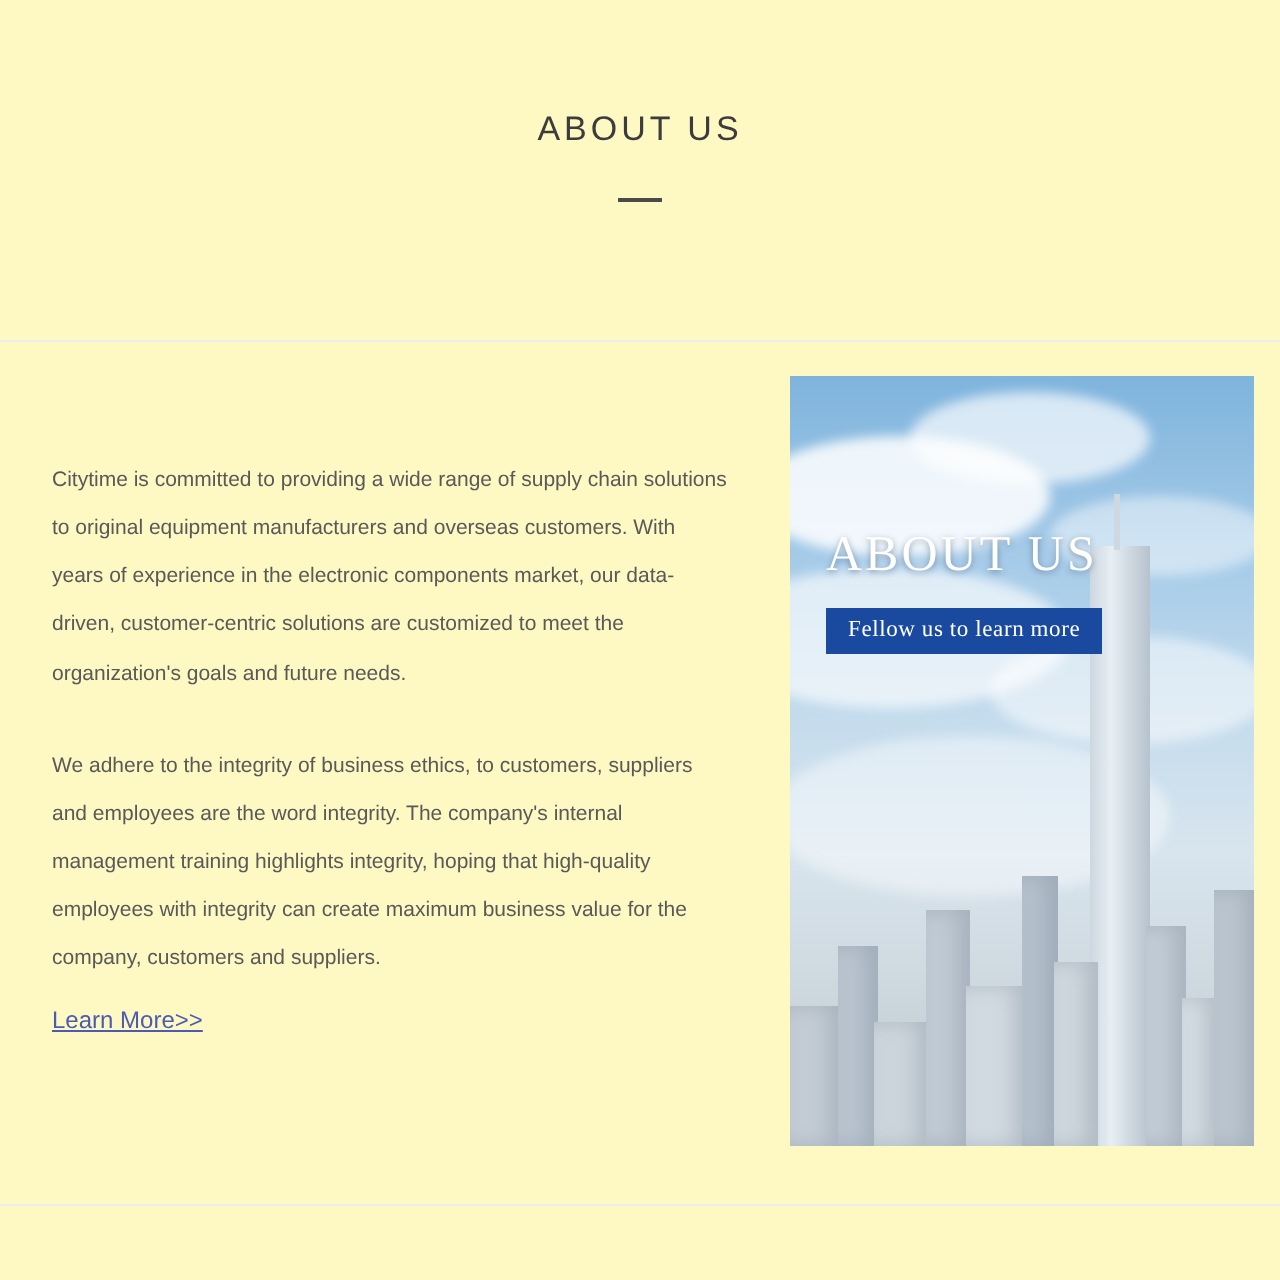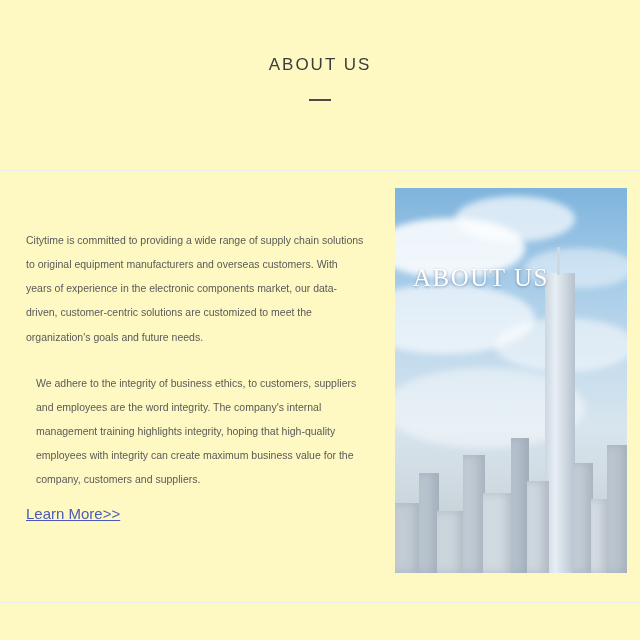--- a/index.html
+++ b/index.html
@@ -70,25 +70,24 @@
   }
   .para {
     font-size: 10.5px;
     line-height: 2.3;
     color: #595959;
     margin: 0 0 22px 0;
     text-align: left;
   }
   .para:last-of-type {
     margin-bottom: 6px;
-    margin-left: 10px;
   }
   .learn-more {
     display: inline-block;
-    font-size: 15px;
+    font-size: 12px;
     color: #4b5bb5;
     text-decoration: underline;
     line-height: 2.3;
   }
   .image-col {
     width: 245px;
     position: relative;
   }
   .hero {
     position: absolute;
@@ -207,20 +206,21 @@
           <div class="bldg" style="left:88px;width:30px;height:80px;background:#d2dae1;"></div>
           <div class="bldg" style="left:116px;width:18px;height:135px;background:#b5c1cc;"></div>
           <div class="bldg" style="left:132px;width:22px;height:92px;background:#cfd7de;"></div>
           <div class="bldg" style="left:178px;width:20px;height:110px;background:#c2ccd6;"></div>
           <div class="bldg" style="left:196px;width:18px;height:74px;background:#d4dce2;"></div>
           <div class="bldg" style="left:212px;width:22px;height:128px;background:#bac5cf;"></div>
         </div>
 
         <div class="overlay-text">
           <div class="overlay-title">ABOUT US</div>
+          <span class="overlay-btn">Fellow us to learn more</span>
         </div>
       </div>
     </div>
 
   </div>
 
   <div class="bottom-rule"></div>
 
 </div>
 

